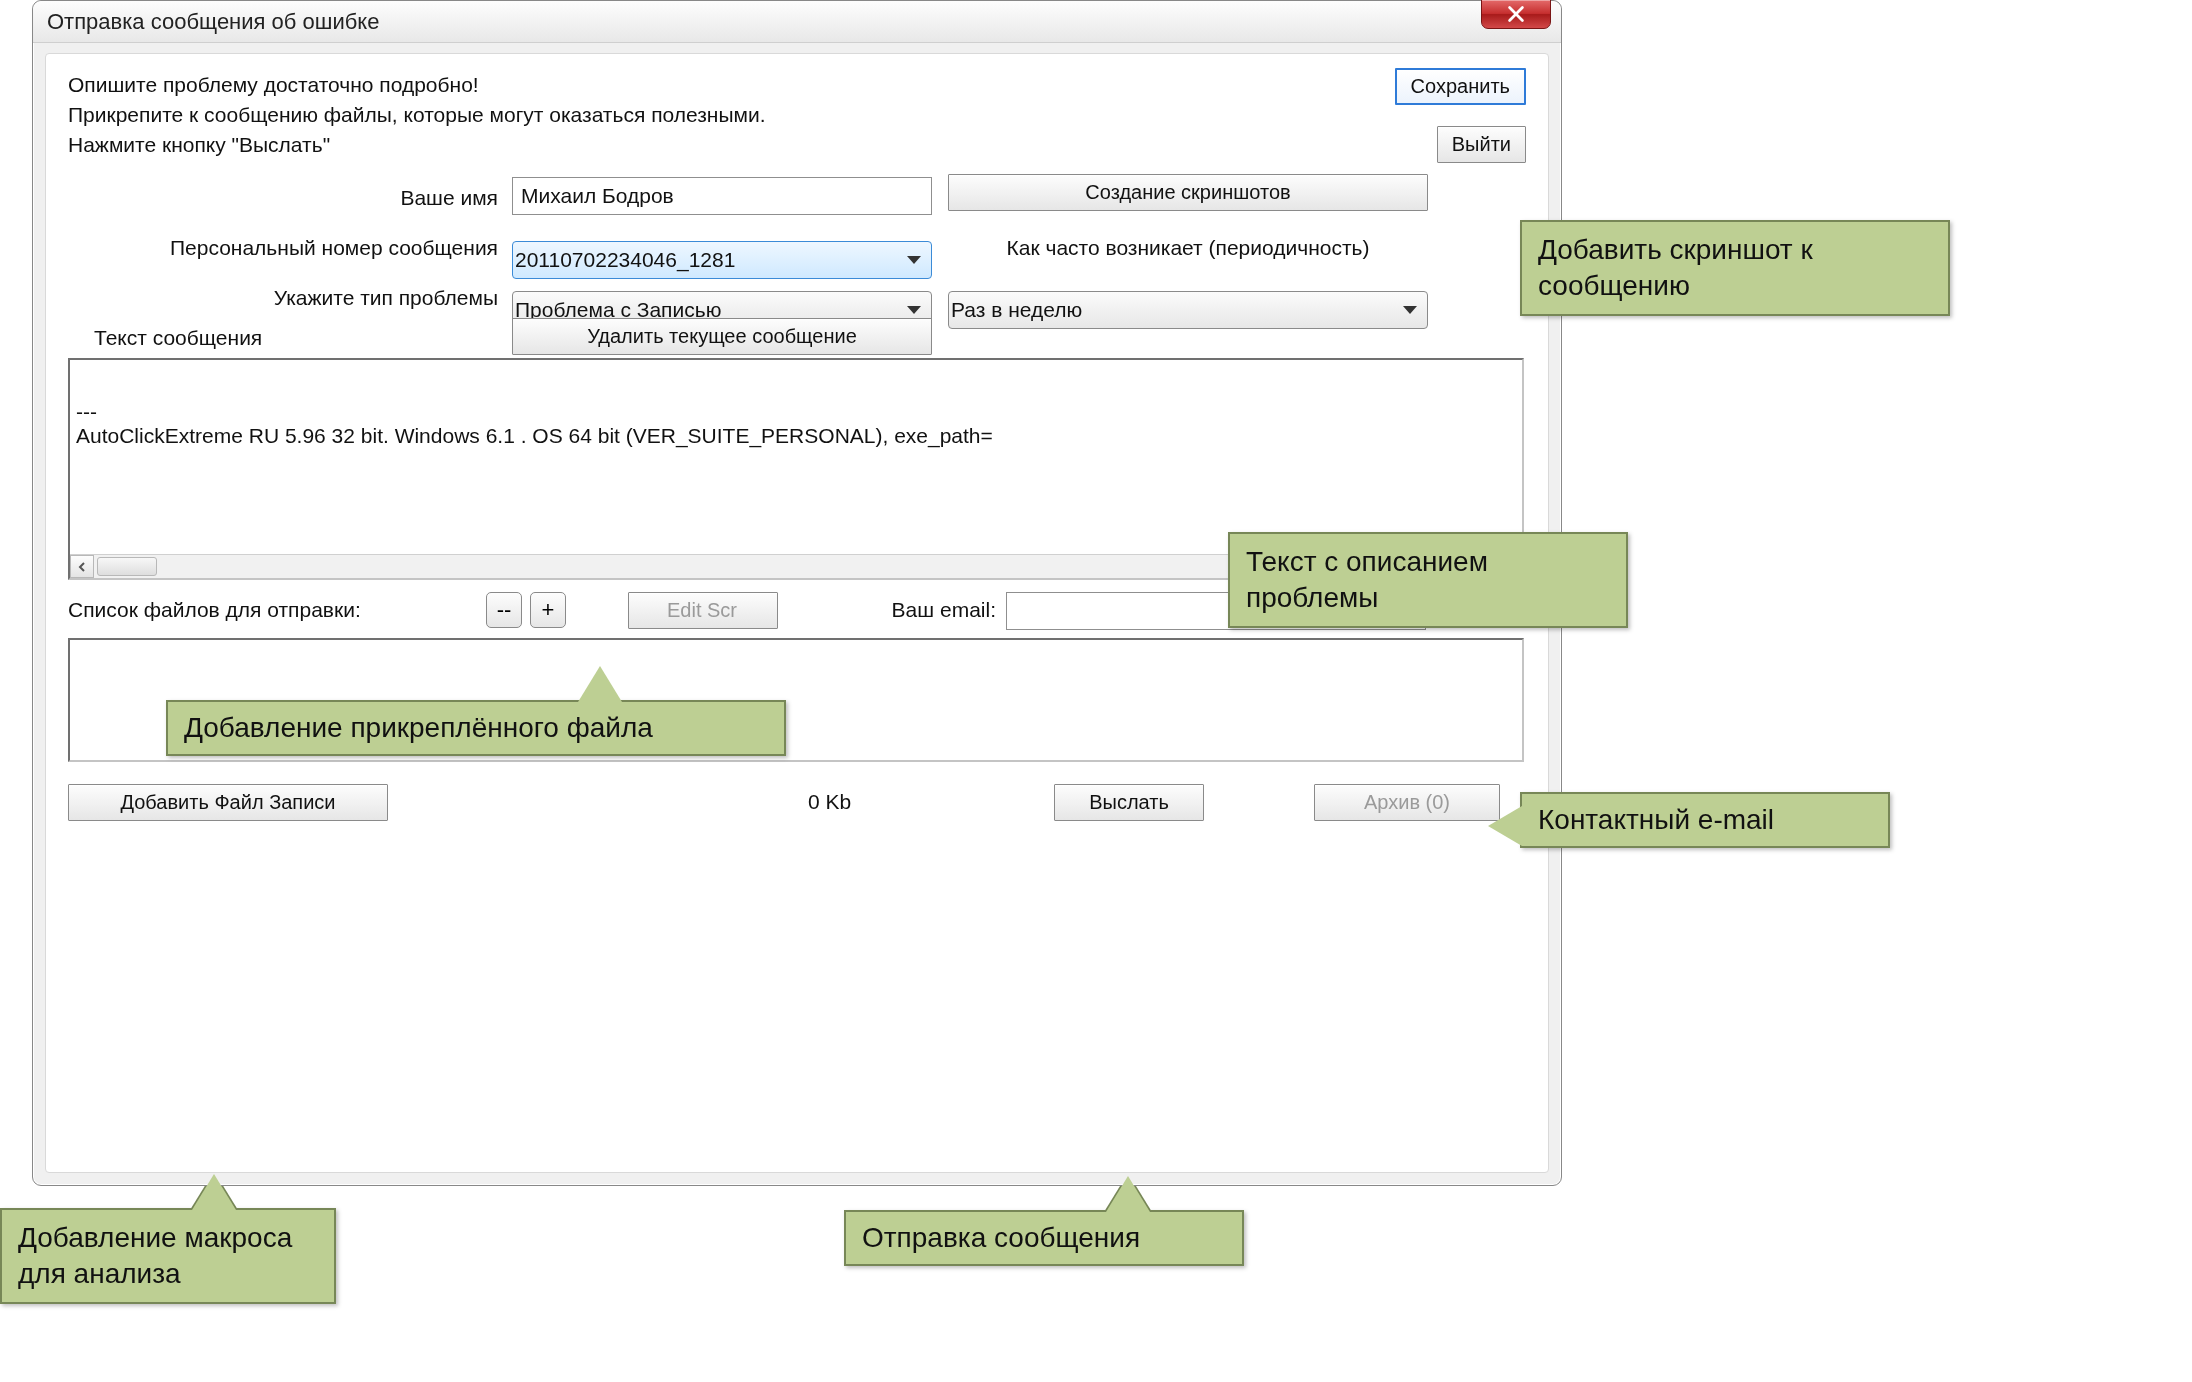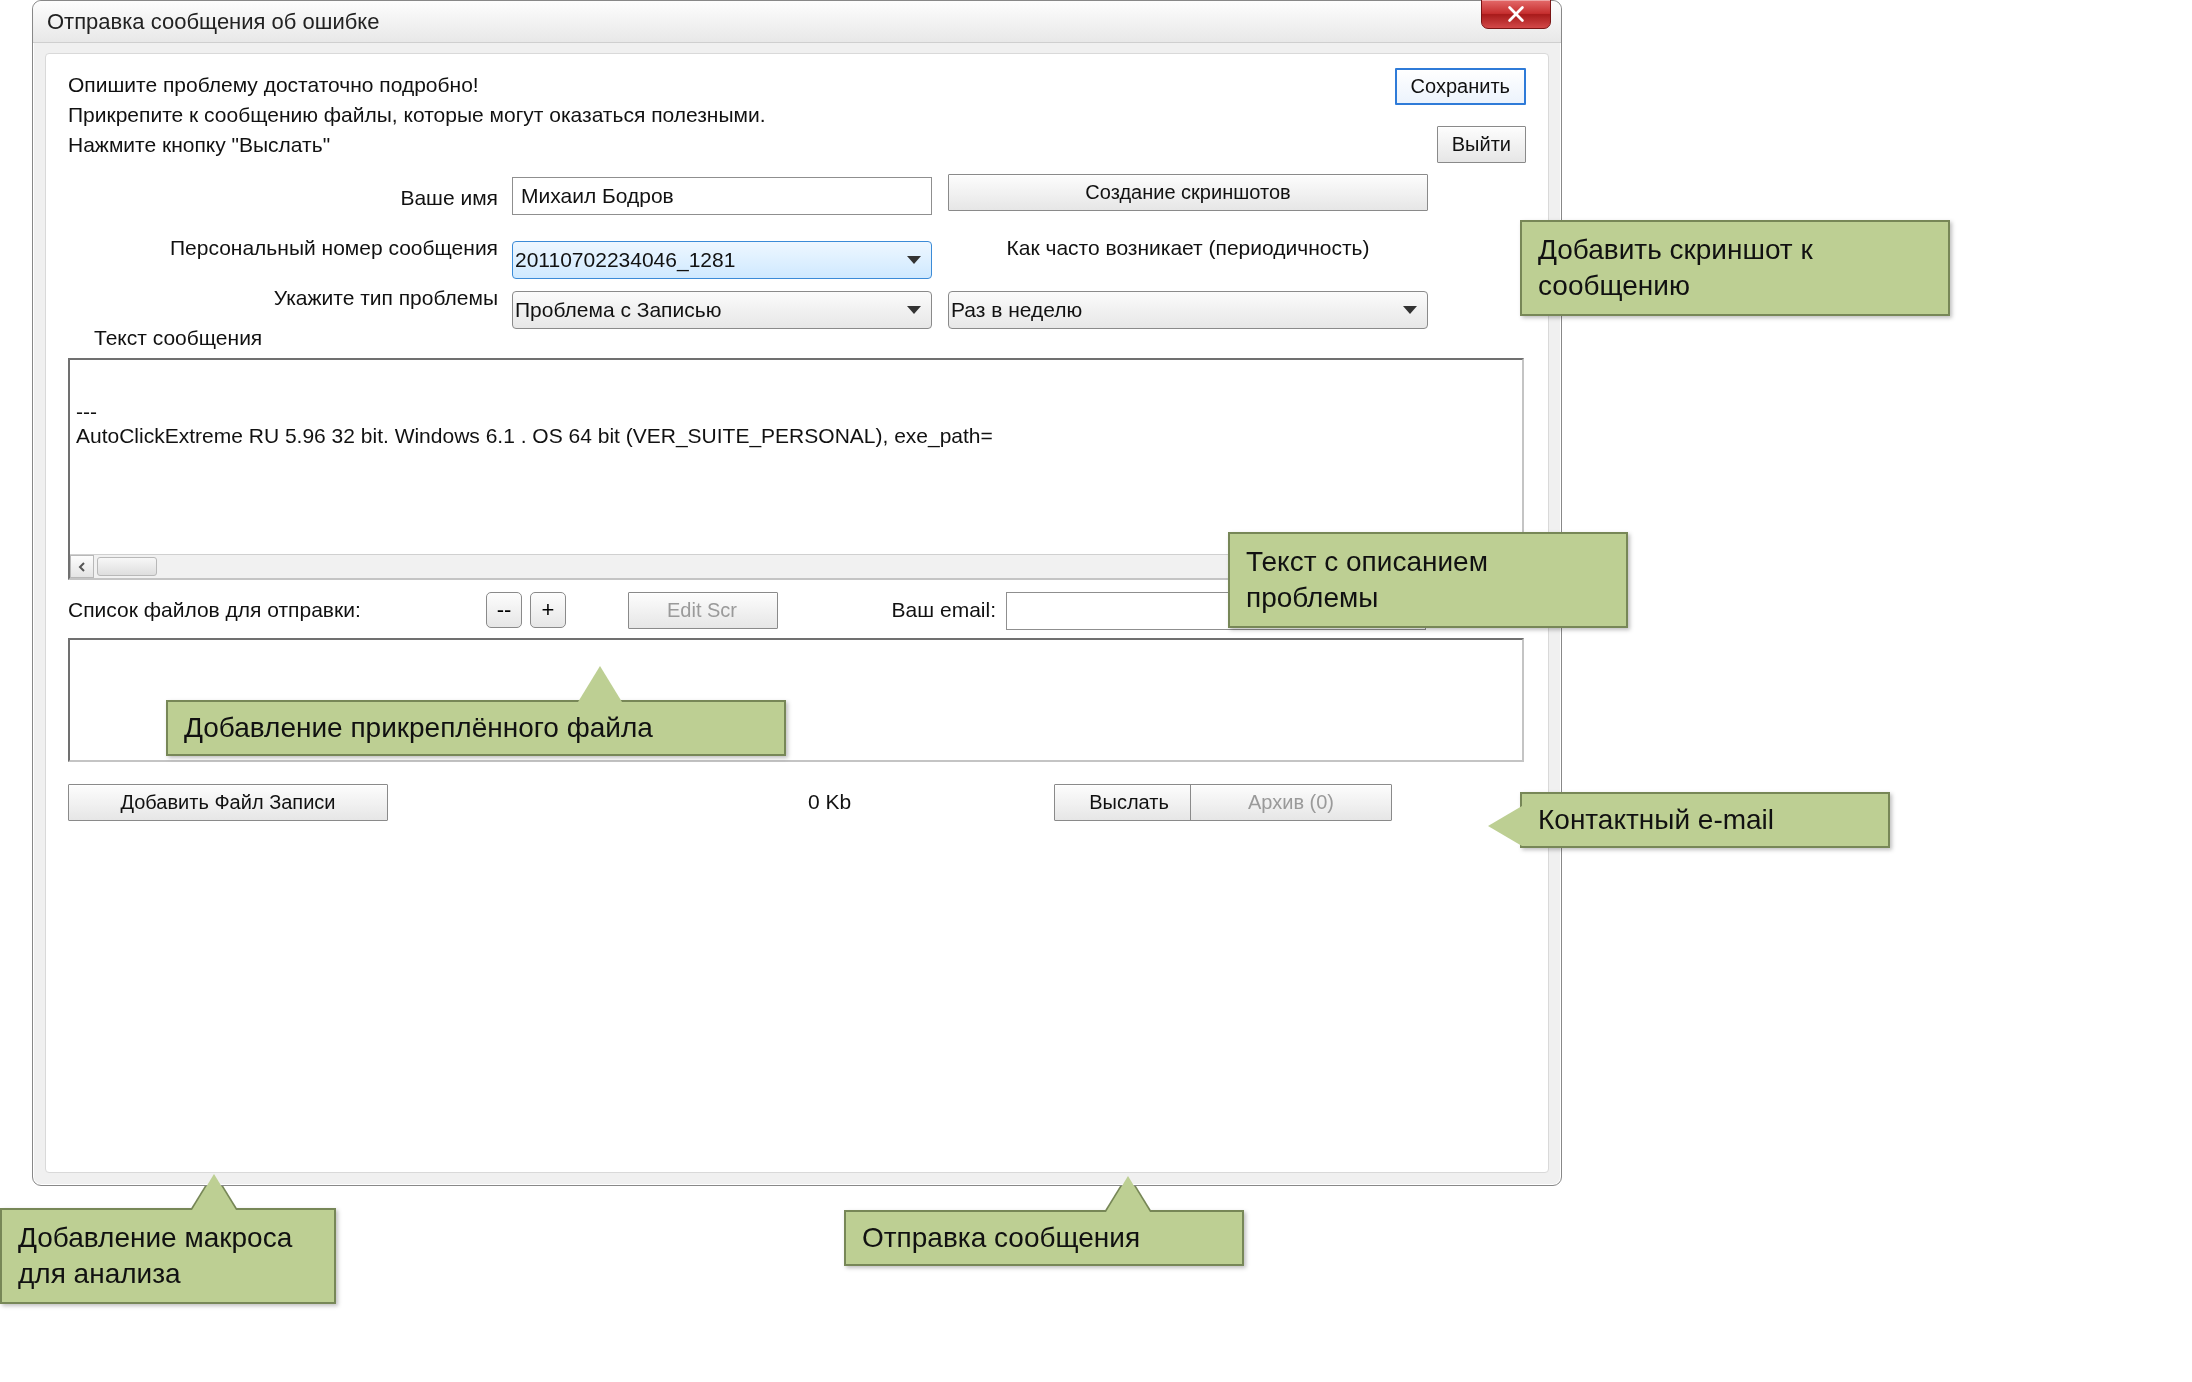--- a/index.html
+++ b/index.html
@@ -281,20 +281,23 @@
     <div class="select" style="position:absolute; left:466px; top:224px; width:420px;">
       <span>Проблема с Записью</span>
       <div class="arrow"></div>
     </div>
     <div class="select" style="position:absolute; left:902px; top:224px; width:480px;">
       <span>Раз в неделю</span>
       <div class="arrow"></div>
     </div>
 
     <div class="lbl" style="position:absolute; left:48px; top:272px; width:290px; text-align:left;">Текст сообщения</div>
+    <div class="btn" style="position:absolute; left:466px; top:264px; width:420px;">
+      <span>Удалить текущее сообщение</span>
+    </div>
 
     <div class="textarea-wrap">
       <div class="textarea-content">
         <div>---</div>
         <div>AutoClickExtreme RU 5.96 32 bit. Windows 6.1 . OS 64 bit  (VER_SUITE_PERSONAL), exe_path=</div>
       </div>
       <div class="hscroll">
         <div class="sb-btn">
           <svg width="10" height="10" viewBox="0 0 10 10">
               <path d="M7 1 L3 5 L7 9" stroke="#555" stroke-width="2" fill="none"></path>
@@ -326,21 +329,21 @@
 
     <div class="filelist"></div>
 
     <div class="btn" style="position:absolute; left:22px; top:730px; width:320px;">
       <span>Добавить Файл Записи</span>
     </div>
     <div class="lbl" style="position:absolute; left:762px; top:736px; width:80px; text-align:left;">0 Kb</div>
     <div class="btn" style="position:absolute; left:1008px; top:730px; width:150px;">
       <span>Выслать</span>
     </div>
-    <div class="btn disabled" style="position:absolute; left:1144px; top:730px; width:202px;">
+    <div class="btn disabled" style="position:absolute; left:1268px; top:730px; width:186px;">
       <span>Архив (0)</span>
     </div>
 
   </div>
 </div>
 
 <div class="callout" style="left:1520px; top:220px; width:430px;">
   <span>Добавить скриншот к сообщению</span>
 </div>
 

